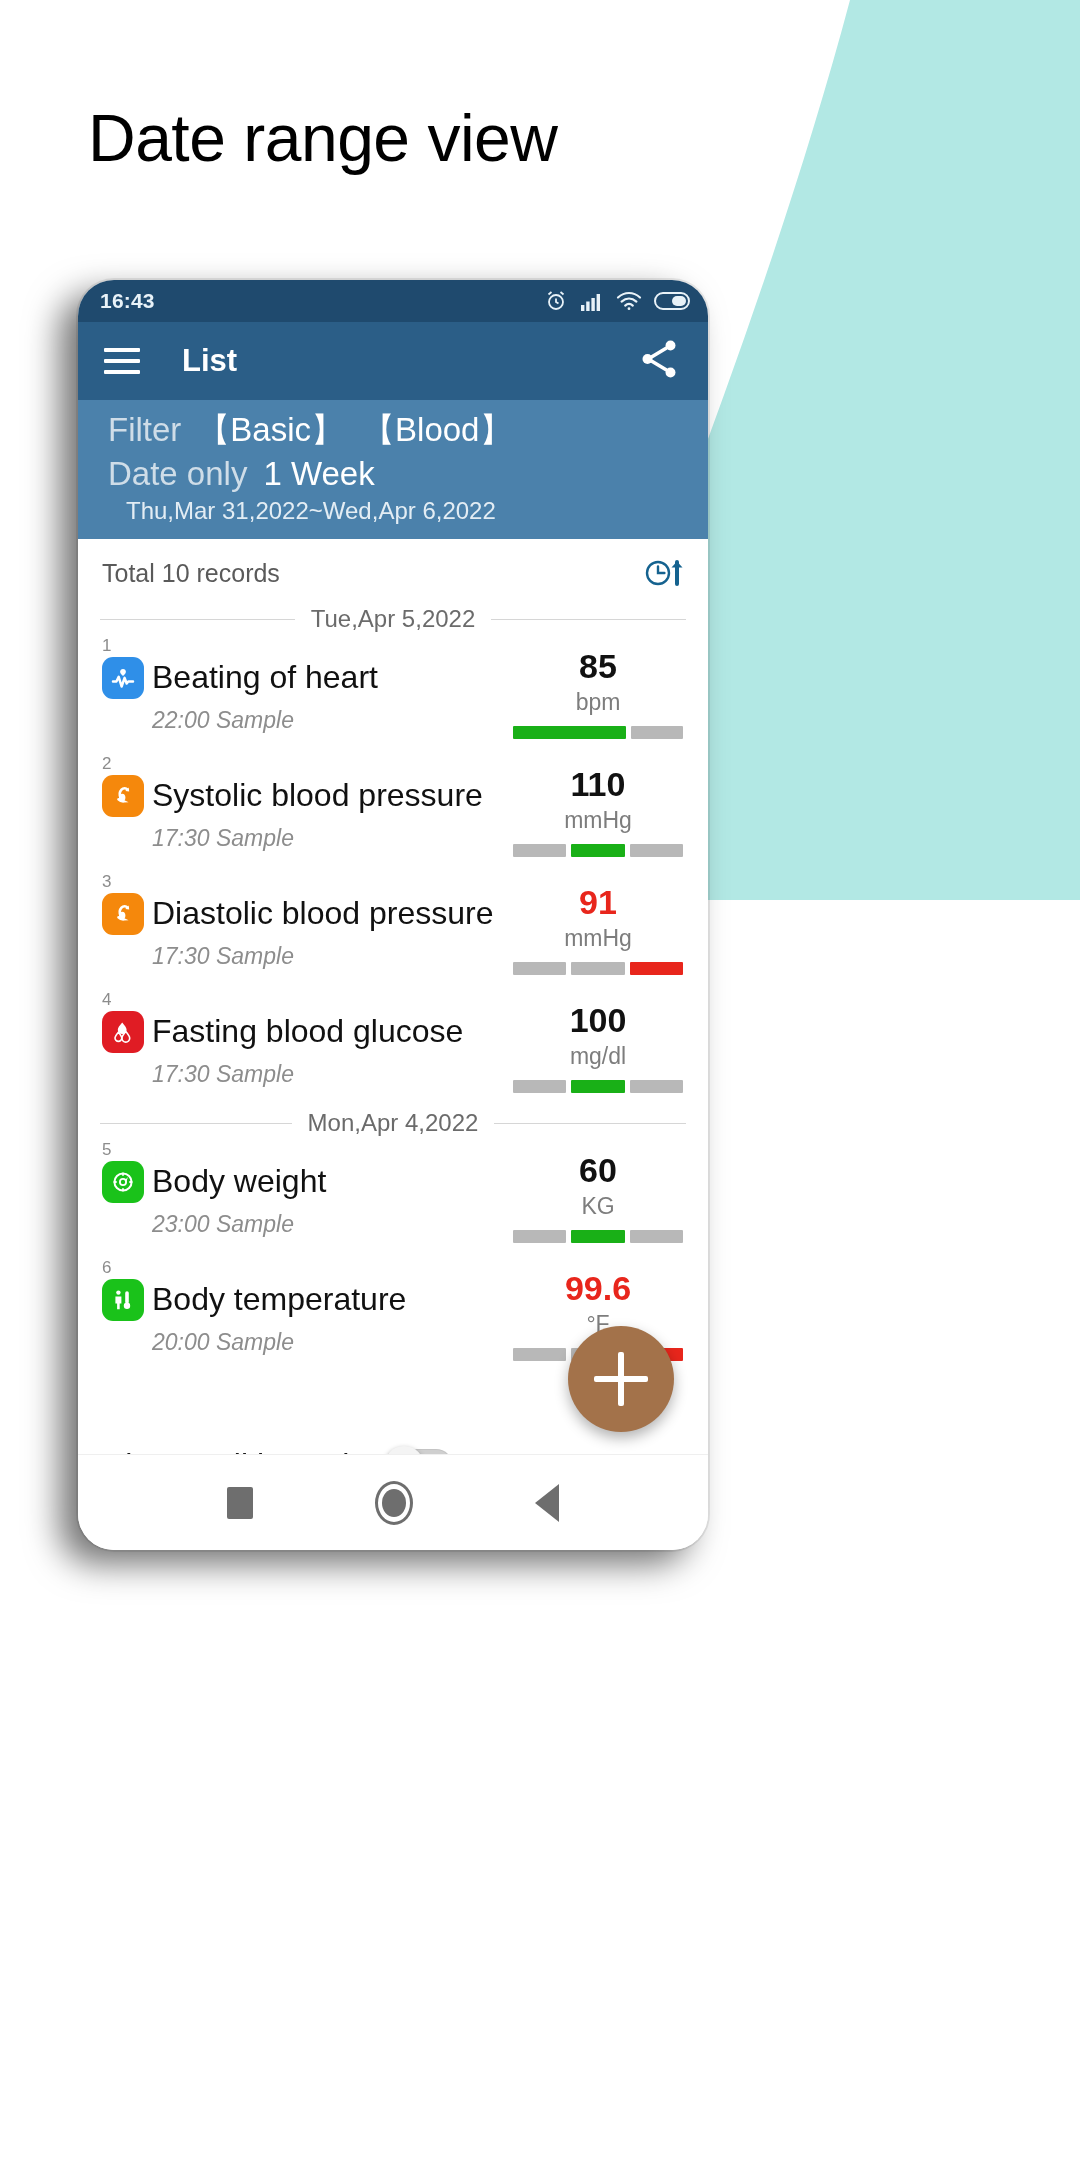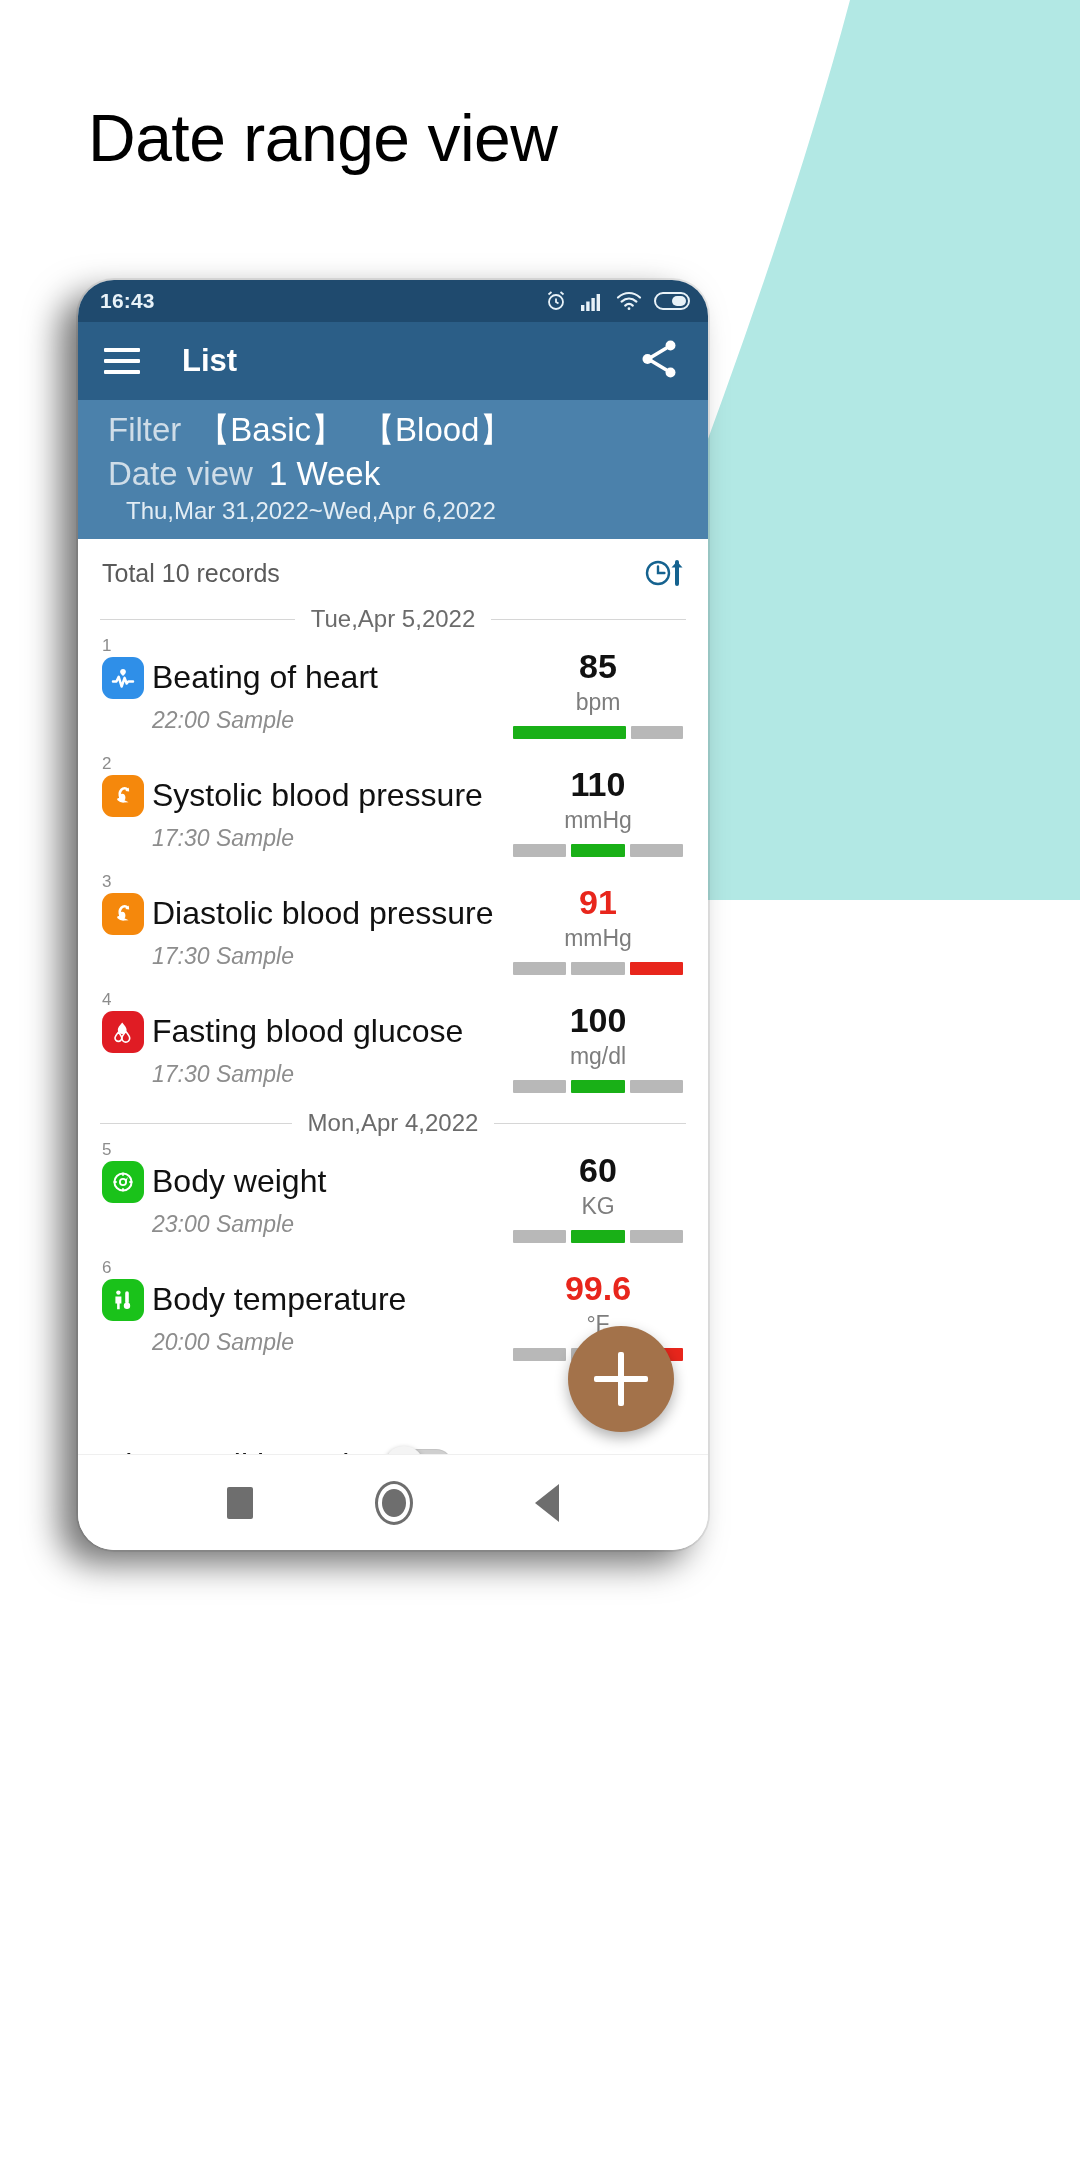--- a/index.html
+++ b/index.html
@@ -254,21 +254,21 @@
 
     <div class="filter-block">
       <div class="filter-row">
         <span class="lbl-muted">Filter</span>
         <span class="gap1"></span>
         <span class="val-strong">【Basic】</span>
         <span class="gap2"></span>
         <span class="val-strong">【Blood】</span>
       </div>
       <div class="filter-row">
-        <span class="lbl-muted">Date view</span>
+        <span class="lbl-muted">Date only</span>
         <span class="gap1"></span>
         <span class="val-strong">1 Week</span>
       </div>
       <div class="date-span">Thu,Mar 31,2022~Wed,Apr 6,2022</div>
     </div>
 
     <div class="scroll-clip">
 
       <div class="total-row">
         <div class="total-text">Total 10 records</div>

